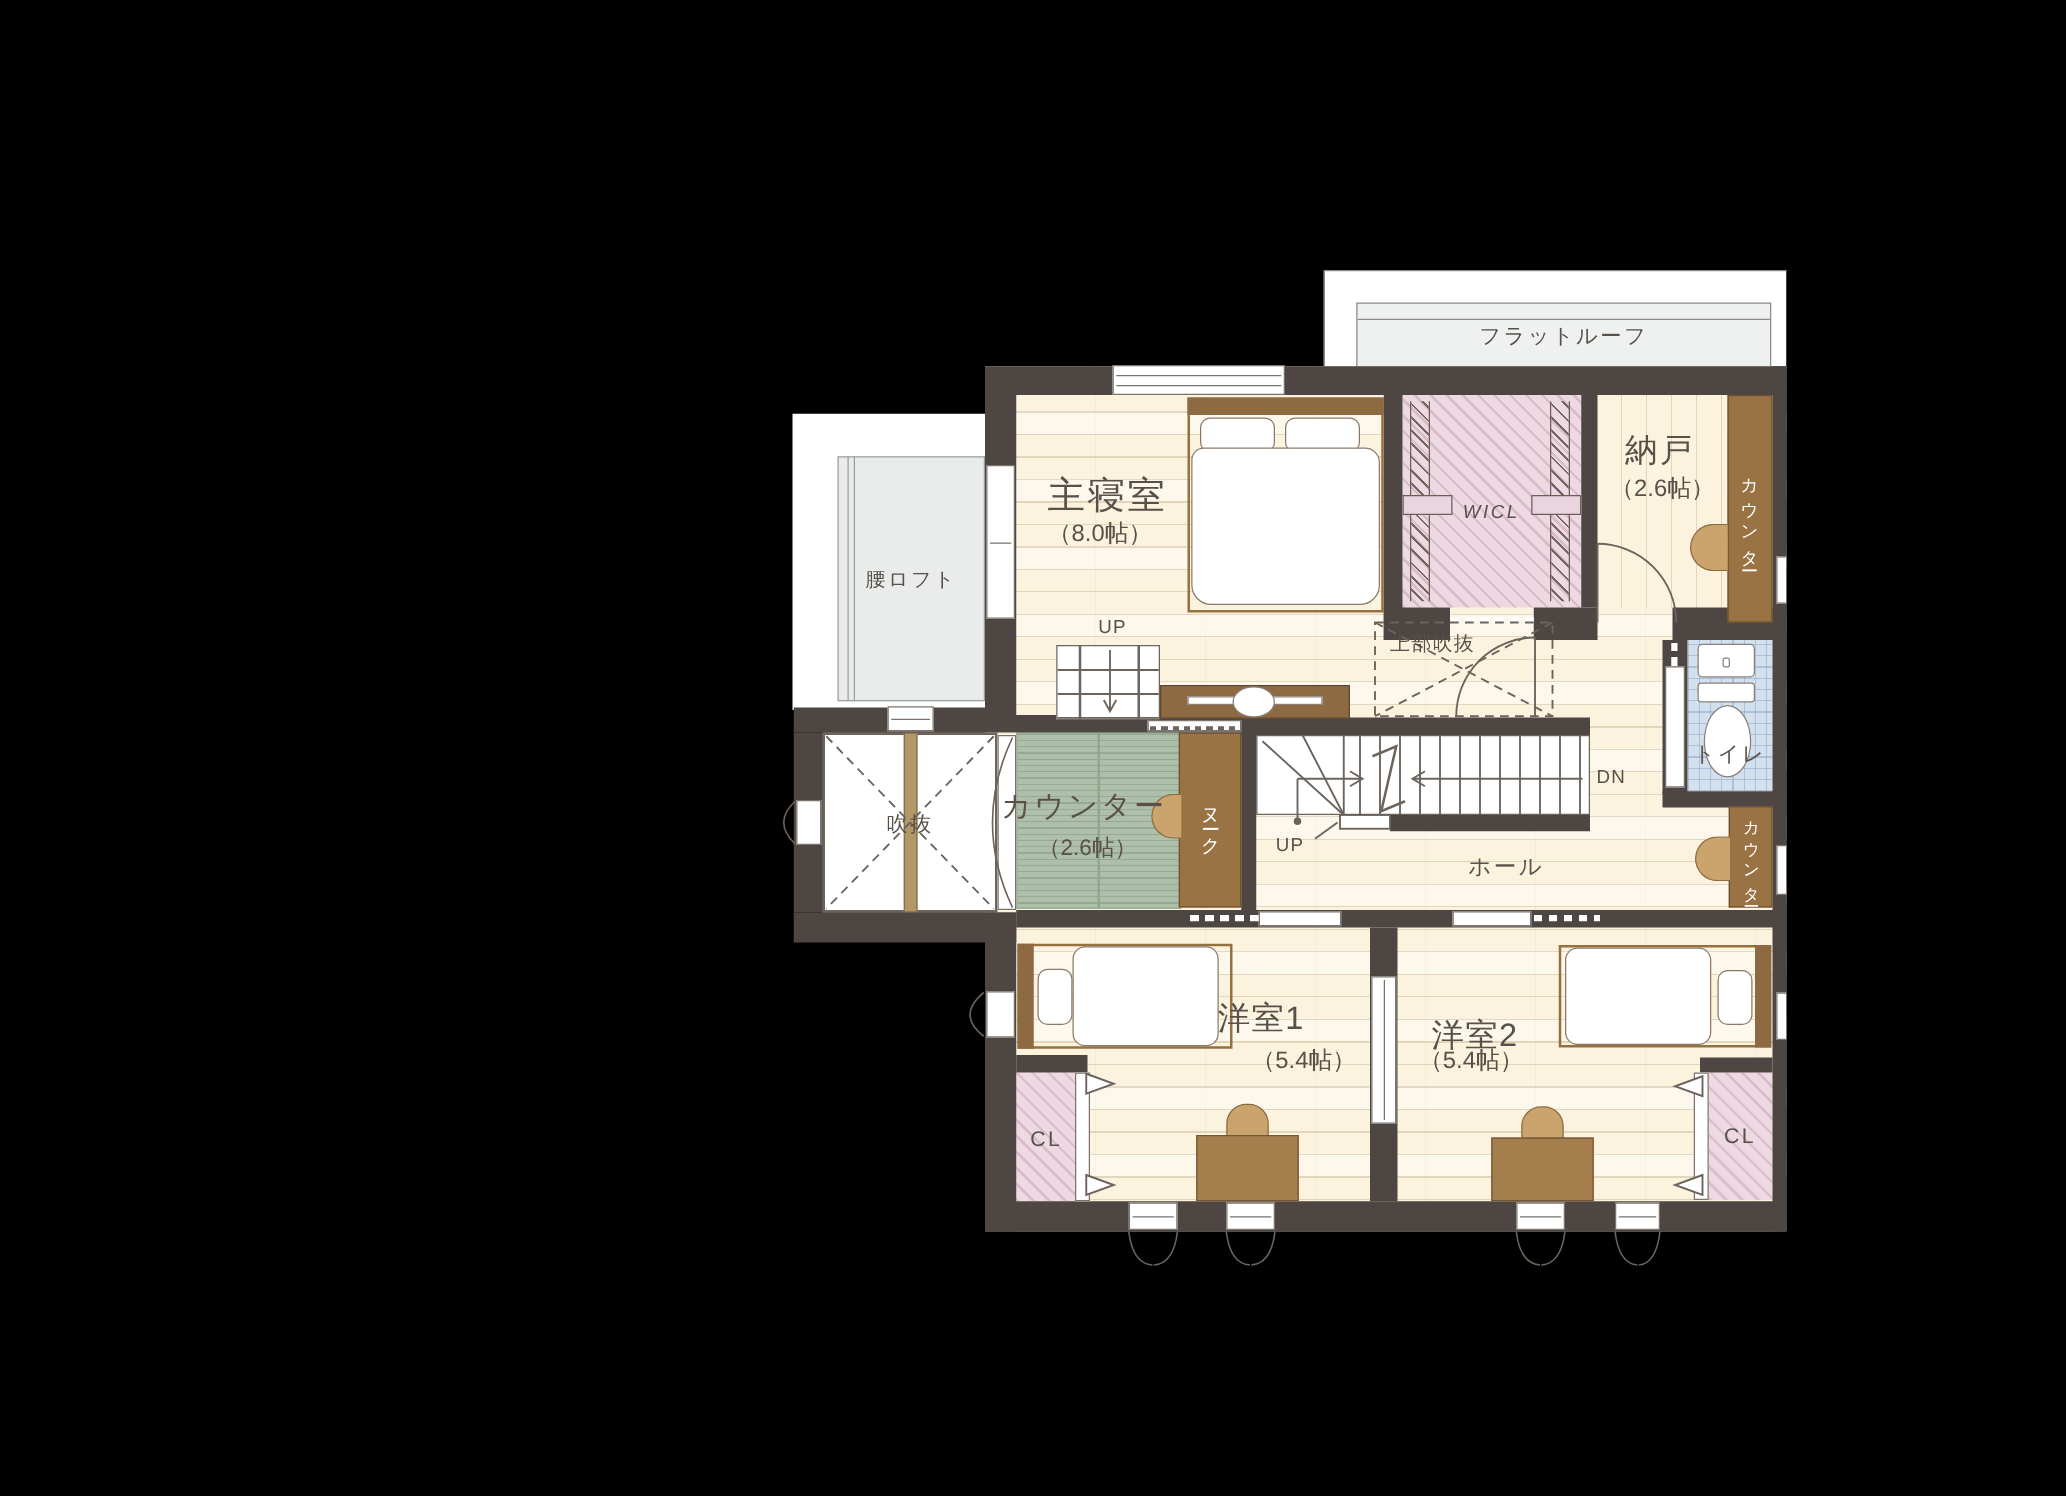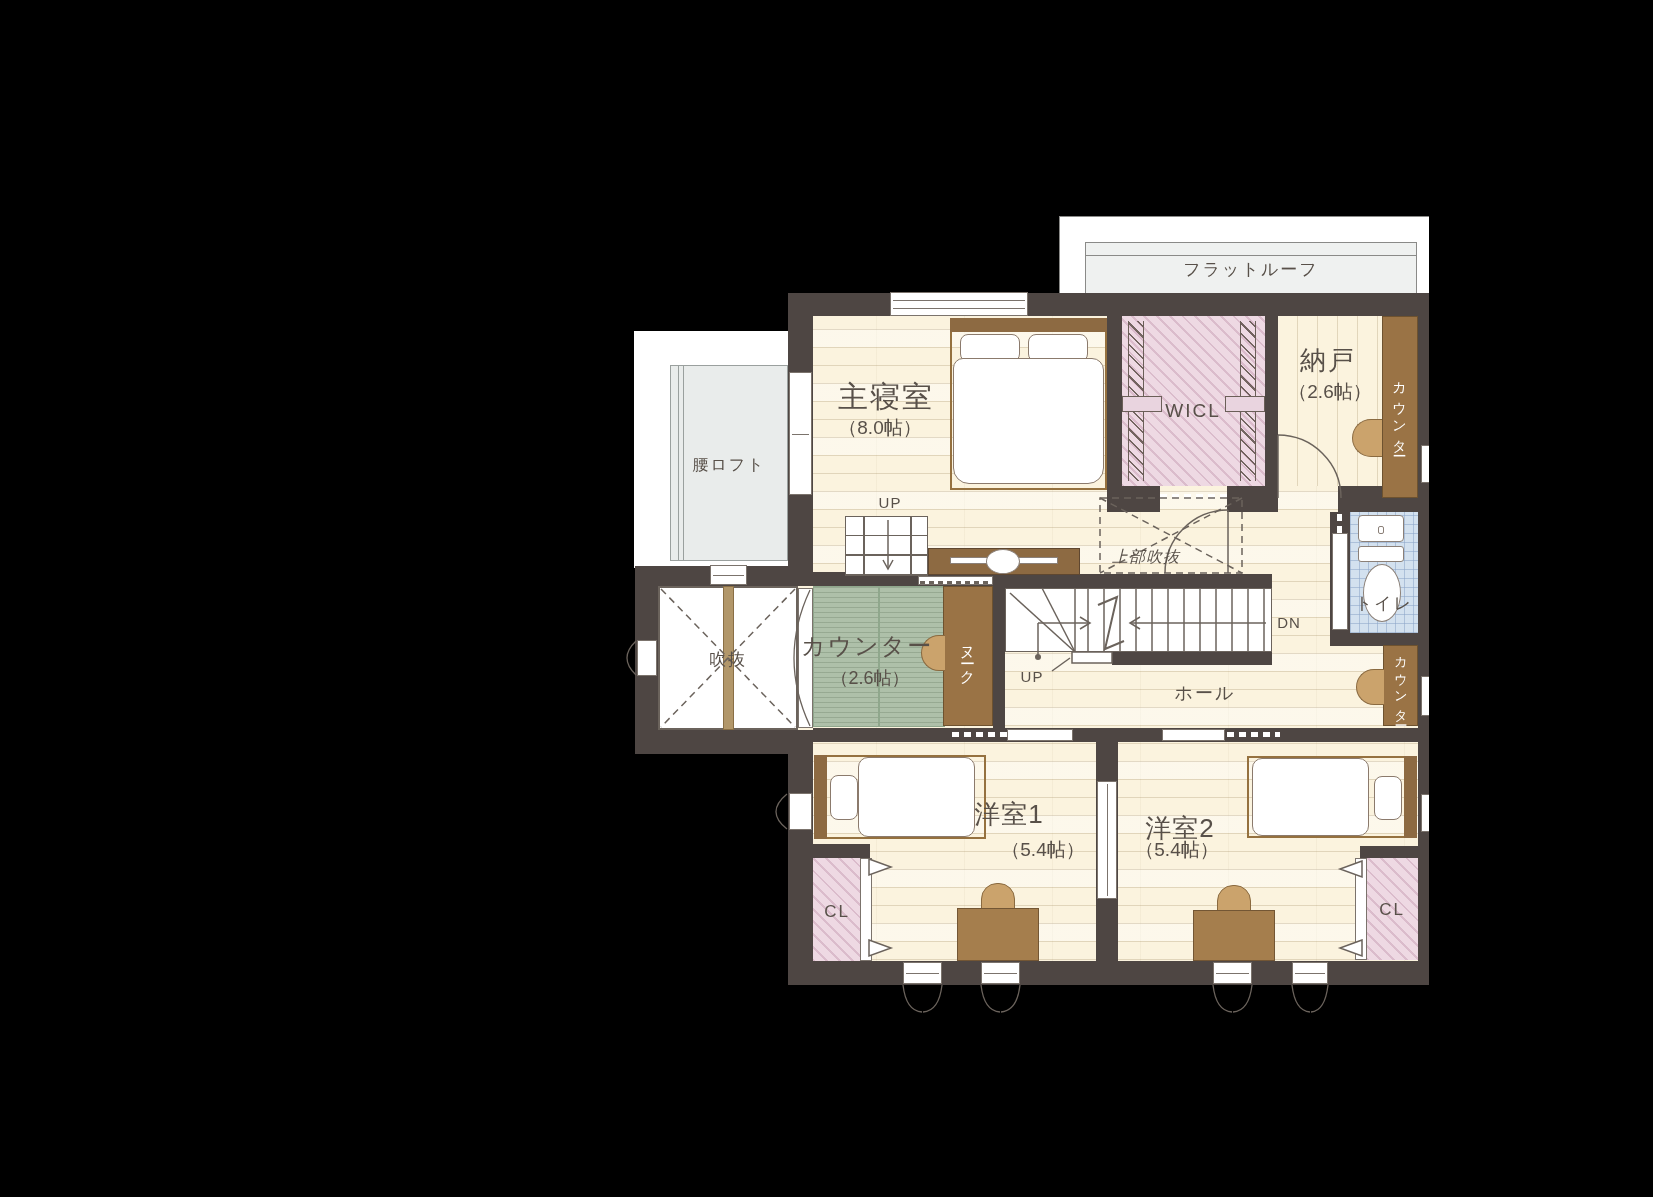--- a/index.html
+++ b/index.html
@@ -246,27 +246,27 @@
         <polygon points="1362,833 1340,841 1362,849"></polygon>
         <polygon points="1362,912 1340,920 1362,928"></polygon>
       </g>
     </g>
   </svg>
 
   <div class="lbl" style="left:1251px;top:241px;font-size:17px;">フラットルーフ</div>
   <div class="lbl" style="left:729px;top:437px;font-size:16px;">腰ロフト</div>
   <div class="lbl" style="left:886px;top:369px;font-size:30px;">主寝室</div>
   <div class="lbl" style="left:880px;top:399px;font-size:19px;letter-spacing:0;">（8.0帖）</div>
-  <div class="lbl" style="left:1193px;top:382px;font-size:19px;">WICL</div>
+  <div class="lbl" style="left:1193px;top:382px;font-size:15px;font-style:italic;">WICL</div>
   <div class="lbl" style="left:1328px;top:332px;font-size:26px;">納戸</div>
   <div class="lbl" style="left:1330px;top:363px;font-size:19px;letter-spacing:0;">（2.6帖）</div>
   <div class="lbl vert white" style="left:1400px;top:384px;font-size:14px;">カウンター</div>
   <div class="lbl vert white" style="left:1401px;top:656px;font-size:13px;">カウンター</div>
   <div class="lbl" style="left:1384px;top:575px;font-size:17px;">トイレ</div>
-  <div class="lbl" style="left:1146px;top:529px;font-size:16px;letter-spacing:1px;font-style:italic;">上部吹抜</div>
+  <div class="lbl" style="left:1146px;top:488px;font-size:16px;letter-spacing:1px;">上部吹抜</div>
   <div class="lbl" style="left:728px;top:631px;font-size:17px;">吹抜</div>
   <div class="lbl" style="left:867px;top:618px;font-size:24px;">カウンター</div>
   <div class="lbl" style="left:870px;top:650px;font-size:18px;letter-spacing:0;">（2.6帖）</div>
   <div class="lbl vert white" style="left:968px;top:629px;font-size:15px;">ヌーク</div>
   <div class="lbl" style="left:1205px;top:665px;font-size:18px;">ホール</div>
   <div class="lbl" style="left:890px;top:474px;font-size:15px;letter-spacing:1px;">UP</div>
   <div class="lbl" style="left:1032px;top:648px;font-size:15px;letter-spacing:1px;">UP</div>
   <div class="lbl" style="left:1289px;top:594px;font-size:15px;letter-spacing:1px;">DN</div>
   <div class="lbl" style="left:1009px;top:786px;font-size:26px;letter-spacing:1px;">洋室1</div>
   <div class="lbl" style="left:1043px;top:821px;font-size:19px;letter-spacing:0;">（5.4帖）</div>

